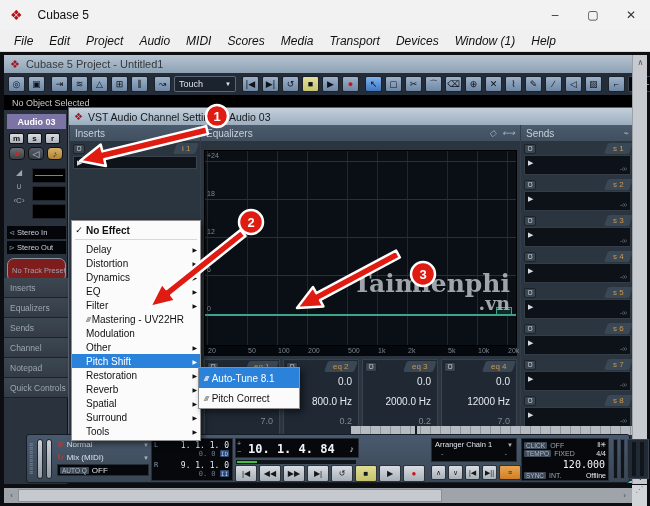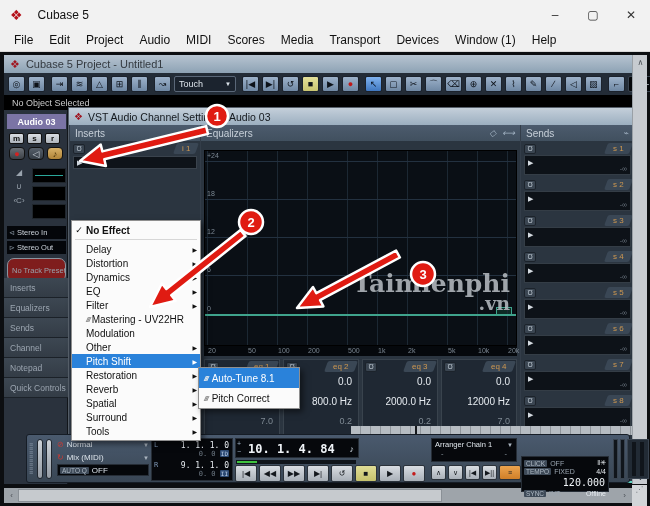--- a/index.html
+++ b/index.html
@@ -9,21 +9,21 @@
 
   
   #titlebar{position:absolute;left:0;top:0;width:650px;height:30px;background:#f2f2f2;
     display:flex;align-items:center;padding-left:10px;color:#111;}
   #app-icon{color:#b5121b;font-size:14px;margin-right:7px;}
   #app-title{font-size:12px;margin-left:8px;}
   #win-controls{position:absolute;right:0;top:0;height:30px;display:flex;}
   .winbtn{width:38px;height:30px;display:flex;align-items:center;justify-content:center;
     font-size:12px;color:#333;cursor:default;}
   #menubar{position:absolute;left:0;top:30px;width:650px;height:22px;background:#f0f0f0;
-    display:flex;align-items:flex-start;padding-left:6px;border-bottom:1px solid #d8d8d8;}
+    display:flex;align-items:center;padding-left:6px;border-bottom:1px solid #d8d8d8;font-style:italic;}
   .mitem{padding:3px 8px;font-size:12px;color:#111;}
 
   
   #mdi{position:absolute;left:0;top:52px;width:650px;height:454px;background:#0c0e11;}
   #proj-titlebar{position:absolute;left:4px;top:3px;width:631px;height:18px;
     background:linear-gradient(#b7c4d1,#8da2b4);display:flex;align-items:center;padding-left:6px;}
   #proj-icon{color:#a01520;font-size:11px;margin-right:6px;}
   #proj-title{font-size:11px;color:#343a40;}
   #toolbar{position:absolute;left:4px;top:21px;width:631px;height:22px;background:#232c37;
     display:flex;align-items:center;gap:3px;padding:0 4px;}
@@ -172,21 +172,21 @@
   .tpbtn.yellow{background:linear-gradient(#e0dd96,#c6c26c);}
   .tpbtn.rec{color:#c41c1c;}
   #t-arr{position:absolute;left:404px;top:3px;width:86px;height:43px;}
   #arr-lcd{height:24px;background:#06080c;border:1px solid #262d36;color:#dfe6ec;font-size:7.5px;padding:1px 3px;}
   #arr-name{display:flex;justify-content:space-between;align-items:center;}
   #arr-sub{display:flex;justify-content:space-between;color:#8b96a1;padding:0 6px;}
   #arr-btns{position:absolute;left:0;top:27px;display:flex;gap:2px;}
   .arrbtn{width:15px;height:15px;background:linear-gradient(#d9dde2,#a9b0b8);border:1px solid #2b323a;border-radius:2px;
     display:flex;align-items:center;justify-content:center;font-size:7px;color:#14181d;}
   .arrbtn.orange{background:linear-gradient(#eba34e,#d07f28);width:22px;}
-  #t-click{position:absolute;left:494px;top:21px;width:88px;height:36px;background:#06080c;border:1px solid #262d36;
+  #t-click{position:absolute;left:494px;top:3px;width:88px;height:43px;background:#06080c;border:1px solid #262d36;
     color:#cfd8e1;font-size:7px;}
   .clrow{position:absolute;left:2px;right:2px;display:flex;align-items:center;gap:3px;}
   .clval{color:#9aa5b0;}
   .clright{margin-left:auto;color:#e8edf2;}
   #bpm{position:absolute;right:3px;top:20px;font-family:"DejaVu Sans Mono",monospace;font-size:10px;color:#f0f4f8;}
   #t-meters{position:absolute;left:586px;top:3px;width:46px;height:43px;}
   .vmeter{position:absolute;top:1px;width:5px;height:40px;background:#10151b;border:1px solid #3a4450;}
   #vblock{position:absolute;left:14px;top:1px;width:22px;height:40px;background:#222b35;border:1px solid #3a4450;}
   #vblock:before,#vblock:after{content:"";position:absolute;top:2px;bottom:2px;width:4px;background:#10151b;}
   #vblock:before{left:4px;} #vblock:after{right:4px;}

